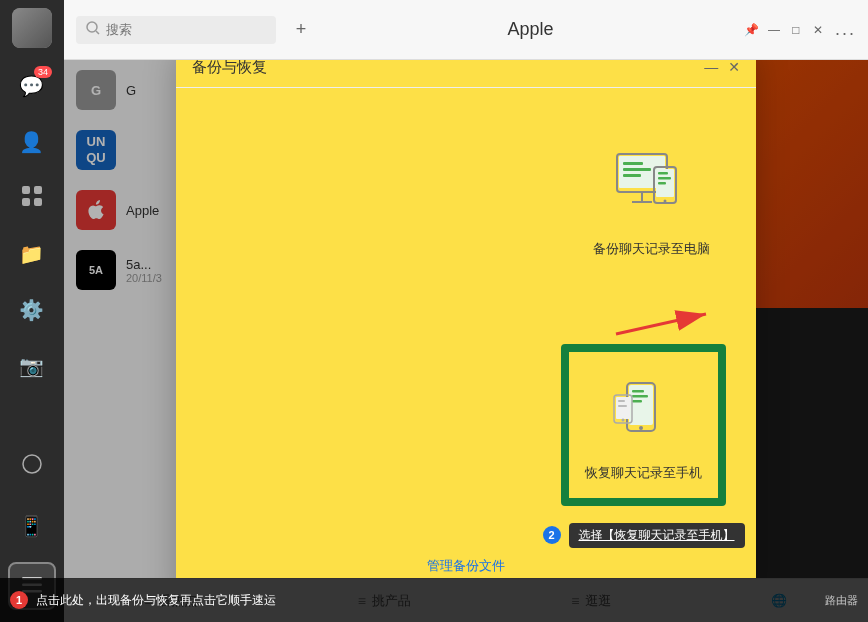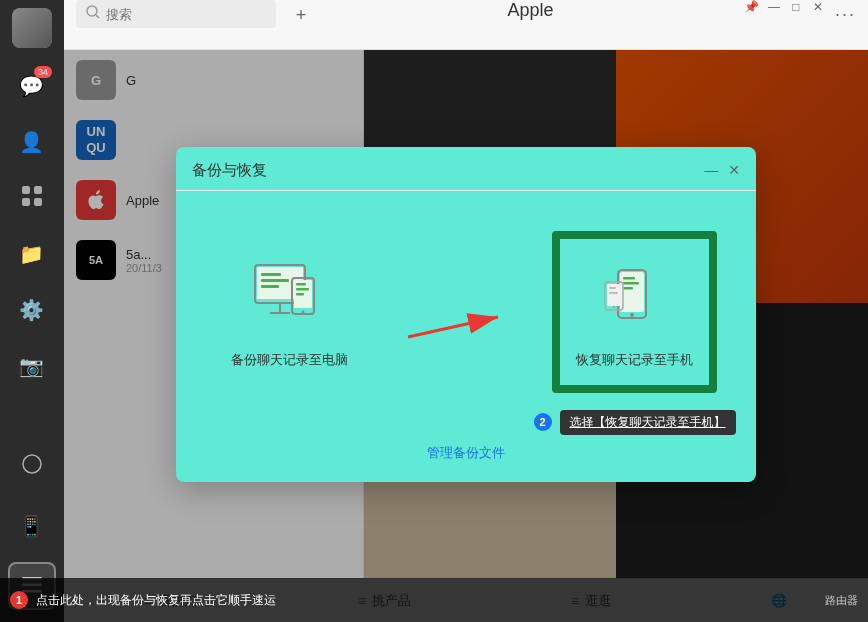--- a/index.html
+++ b/index.html
@@ -68,25 +68,25 @@
     .main-area {
       flex: 1;
       display: flex;
       flex-direction: column;
       height: 622px;
       background: #ececec;
     }
 
     
     .topbar {
-      height: 50px;
+      height: 60px;
       background: #f7f7f7;
       border-bottom: 1px solid #ddd;
       display: flex;
-      align-items: flex-start;
+      align-items: center;
       padding: 0 12px;
       gap: 10px;
     }
     .search-bar {
       display: flex;
       align-items: center;
       background: #ebebeb;
       border-radius: 4px;
       padding: 5px 10px;
       width: 200px;
@@ -232,21 +232,21 @@
       position: absolute;
       top: 0; left: 0;
       width: 100%; height: 100%;
       background: rgba(0,0,0,0.3);
       z-index: 100;
       display: flex;
       align-items: center;
       justify-content: center;
     }
     .modal {
-      background: #5eead4;
+      background: #fde047;
       border-radius: 8px;
       width: 580px;
       padding: 0;
       box-shadow: 0 8px 32px rgba(0,0,0,0.25);
       position: relative;
       overflow: visible;
     }
     .modal-header {
       display: flex;
       align-items: center;
@@ -260,23 +260,24 @@
       color: #333;
     }
     .modal-controls {
       display: flex;
       gap: 10px;
       align-items: center;
     }
     .modal-ctrl { font-size: 14px; color: #666; cursor: pointer; }
     .modal-body {
       display: flex;
-      align-items: center;
+      flex-direction: column;
+      align-items: flex-end;
       padding: 40px 30px 20px;
-      gap: 16px;
+      gap: 0;
       justify-content: space-around;
     }
     .modal-option {
       display: flex;
       flex-direction: column;
       align-items: center;
       gap: 16px;
       cursor: pointer;
       padding: 16px;
     }

